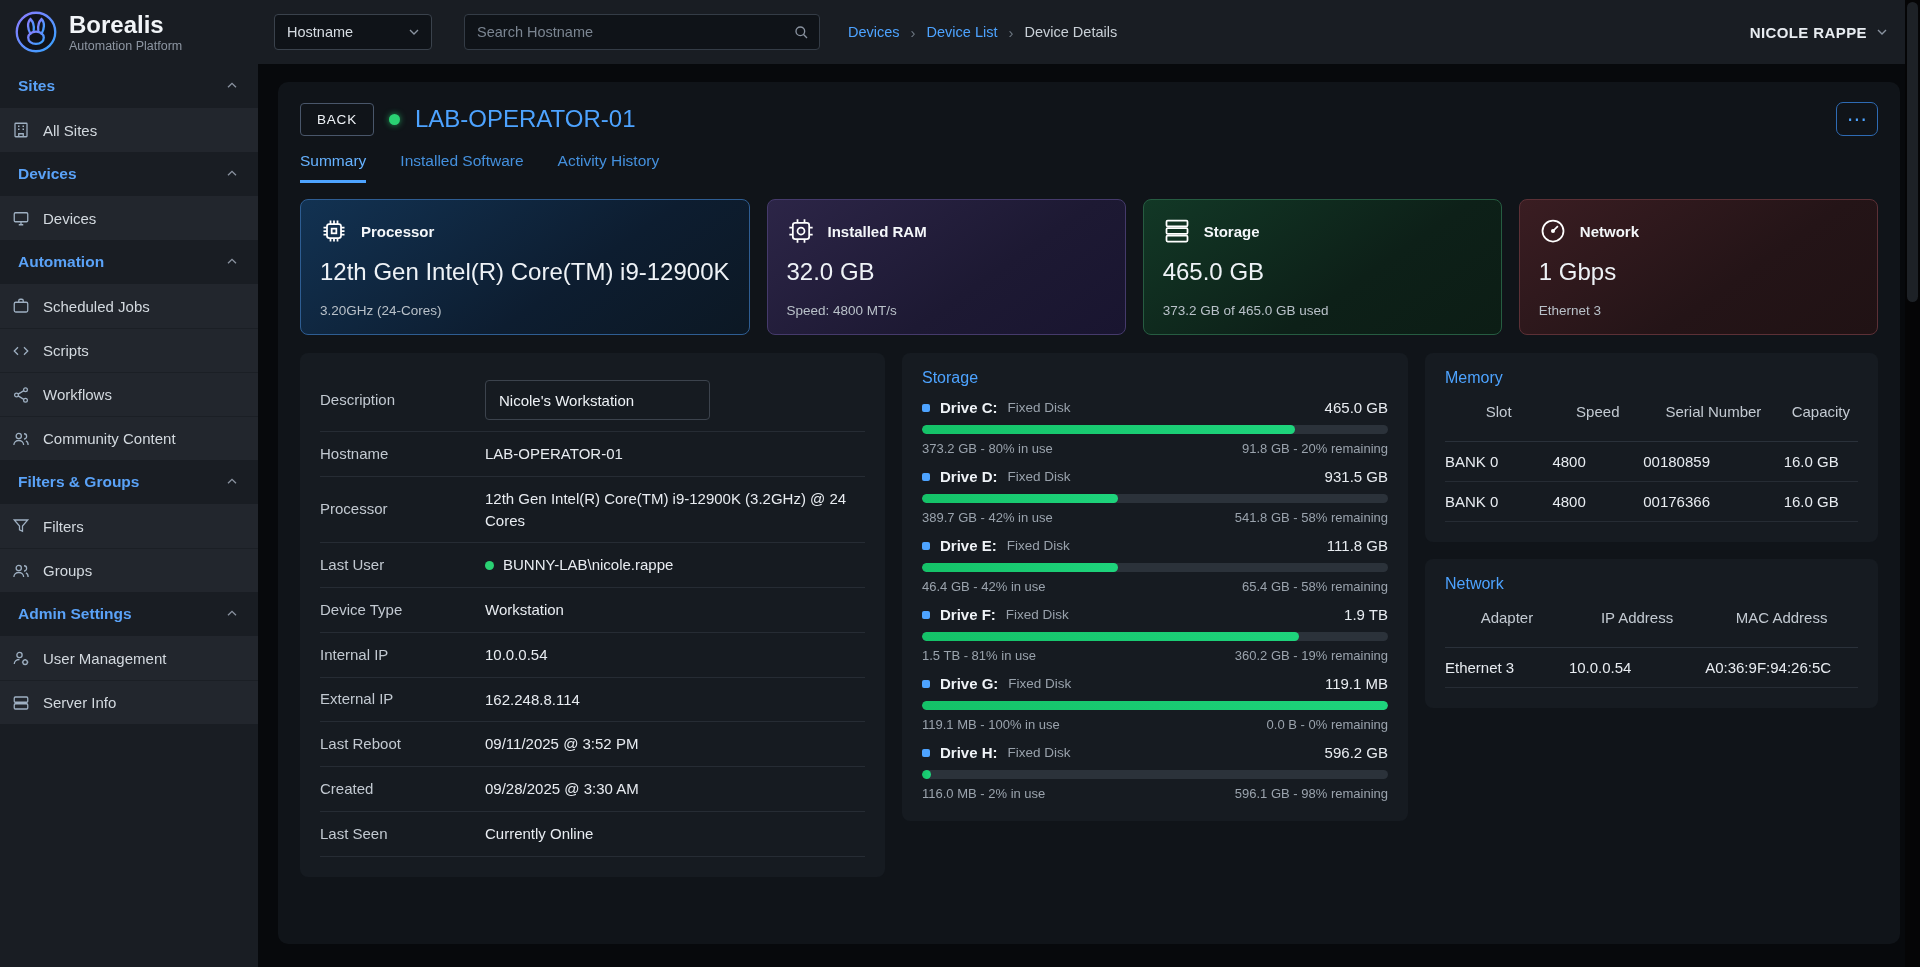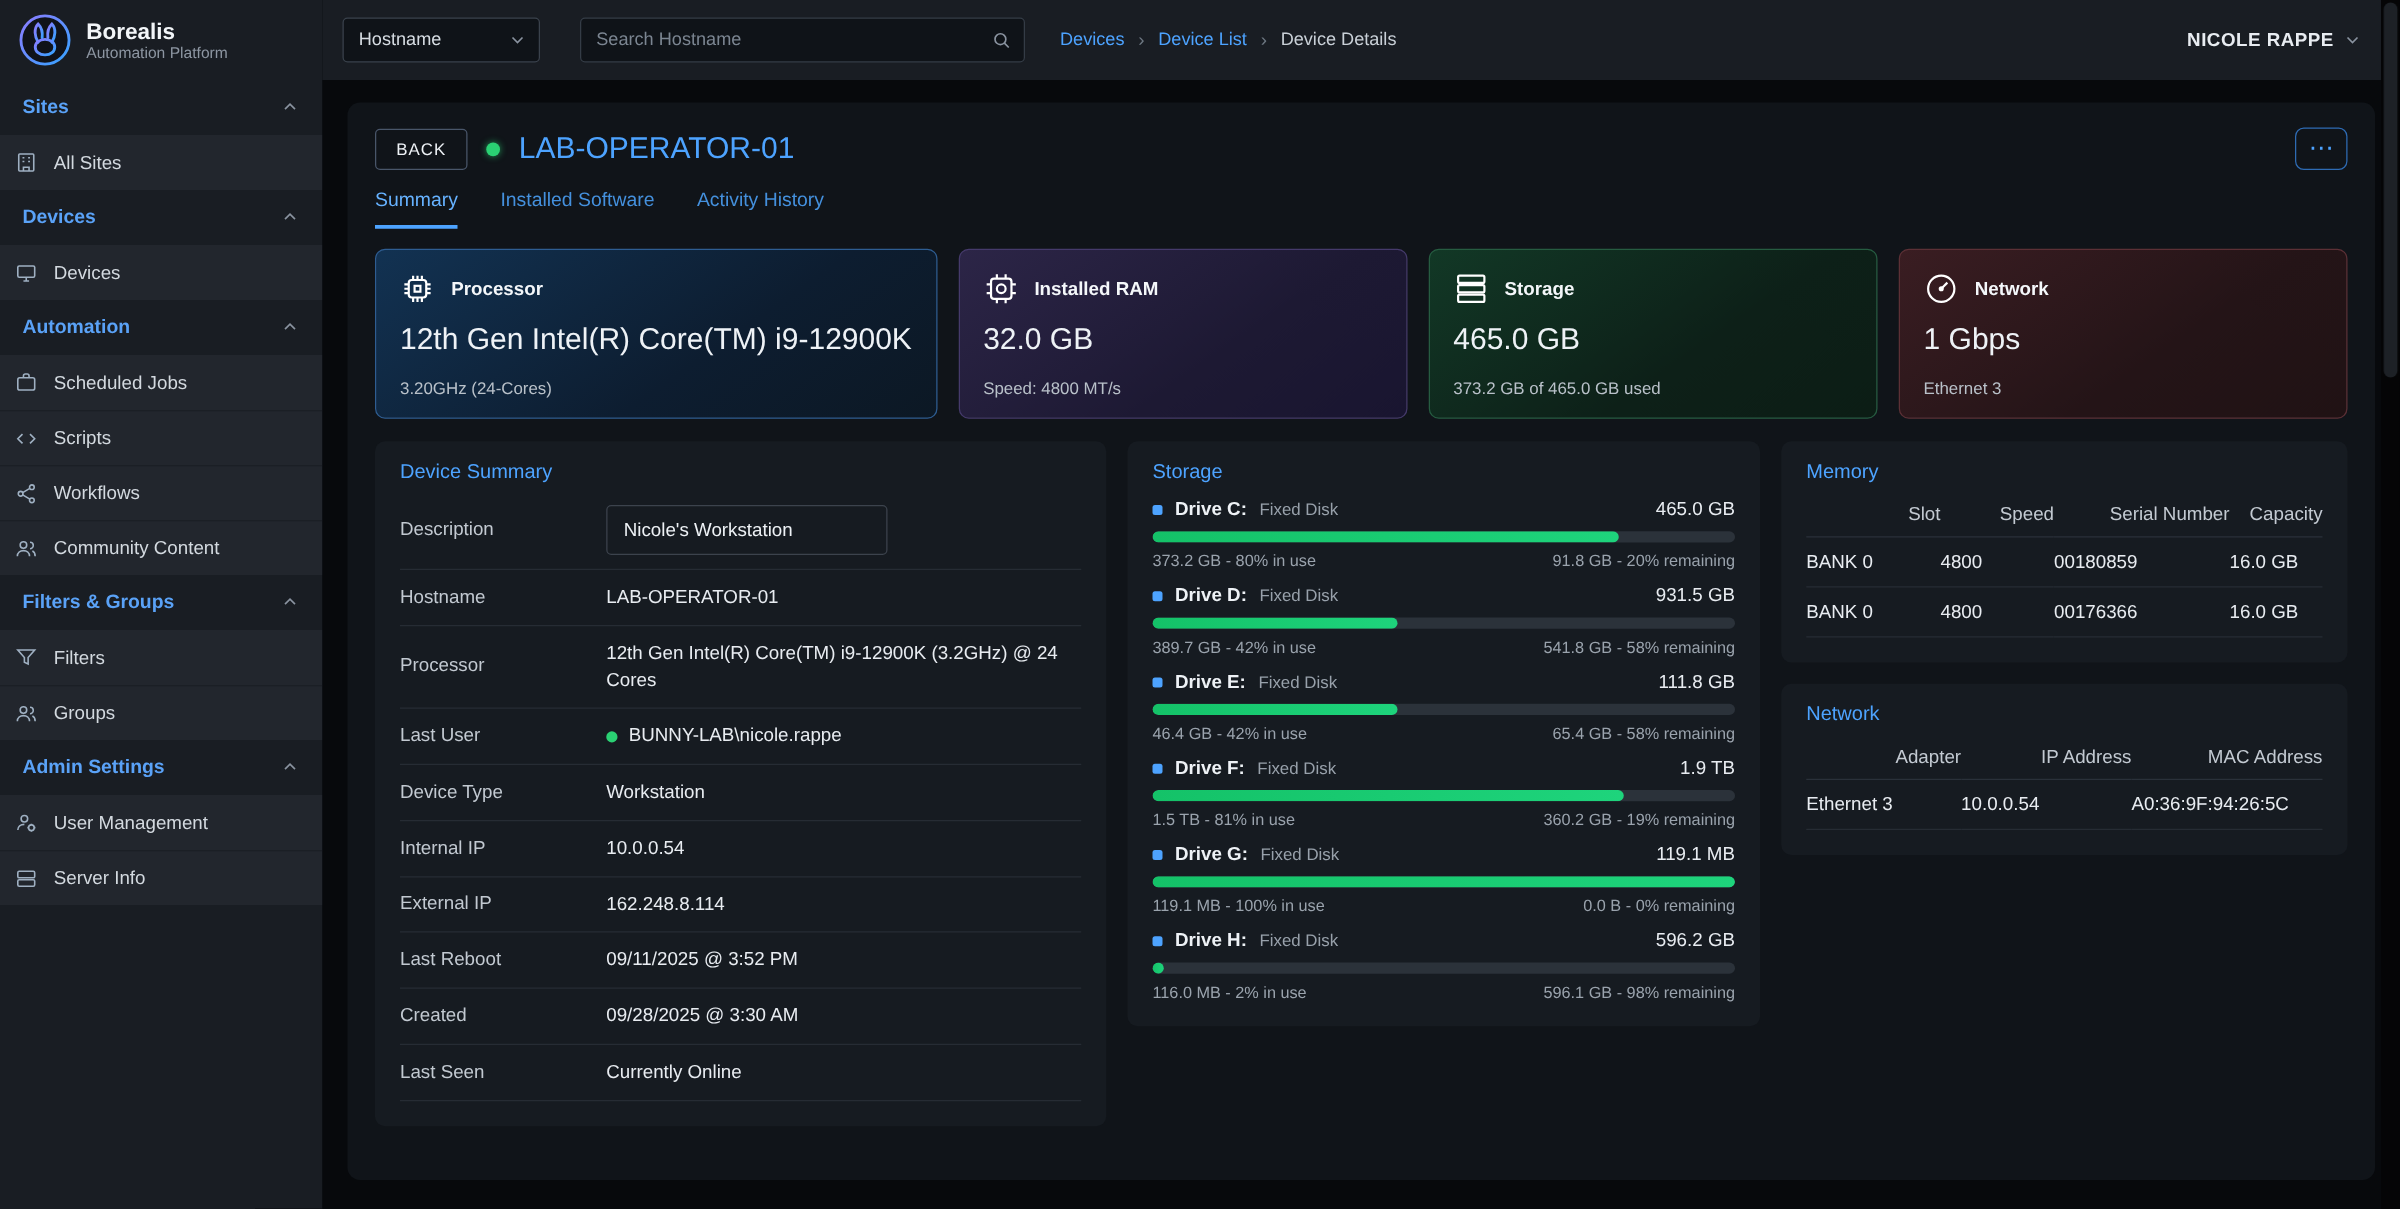--- a/index.html
+++ b/index.html
@@ -6,21 +6,21 @@
   html,body { width:1920px; height:967px; overflow:hidden; }
   body {
     font-family: "Liberation Sans","DejaVu Sans",sans-serif;
     background:#07090c; color:#e8ecf1;
   }
   .app { display:grid; grid-template-columns:258px 1fr; grid-template-rows:64px 903px; width:1920px; height:967px; }
 
   
   .logo-cell { background:#191d23; display:flex; align-items:center; gap:11px; padding-left:14px; }
   .logo-svg { width:44px; height:44px; }
-  .brand-name { font-size:18px; font-weight:bold; color:#f2f5f8; line-height:1.15; }
+  .brand-name { font-size:24px; font-weight:bold; color:#f2f5f8; line-height:1.15; }
   .brand-sub { font-size:12.5px; color:#8d96a2; }
   .topbar { background:#191d23; display:flex; align-items:center; padding:0 30px 0 16px; }
   .hostname-select { width:158px; height:36px; background:#0f1318; border:1px solid #3a424c; border-radius:4px;
     display:flex; align-items:center; justify-content:space-between; padding:0 9px 0 12px; font-size:14.5px; color:#d7dde3; cursor:pointer; }
   .search-box { width:356px; height:36px; background:#0f1318; border:1px solid #343c46; border-radius:4px;
     display:flex; align-items:center; margin-left:32px; padding:0 10px 0 12px; }
   .search-box input { flex:1; background:transparent; border:0; outline:0; color:#d7dde3; font-size:14.5px; font-family:inherit; }
   .search-box input::placeholder { color:#7b8591; }
   .breadcrumb { display:flex; align-items:center; margin-left:28px; font-size:14.5px; }
   .crumb-link { color:#4da3ff; cursor:pointer; }
@@ -87,21 +87,21 @@
   .drive-bullet { width:8px; height:8px; border-radius:2px; background:#4da3ff; margin-right:10px; flex:0 0 auto; }
   .drive-name { font-weight:bold; color:#eef2f6; margin-right:10px; }
   .drive-type { color:#98a1ab; font-size:13.5px; }
   .drive-size { margin-left:auto; color:#e8ecf1; }
   .bar { margin-top:9px; height:9px; border-radius:5px; background:#2b323a; overflow:hidden; }
   .fill { height:100%; border-radius:5px; background:linear-gradient(90deg,#14c268,#1ed47c); }
   .drive-stats { display:flex; justify-content:space-between; margin-top:7px; font-size:13px; color:#9aa3ad; }
 
   .col-right { flex:1; display:flex; flex-direction:column; gap:17px; }
   table.data { width:100%; border-collapse:collapse; font-size:15px; }
-  table.data th { text-align:right; font-weight:400; color:#c3cad2; padding:10px 0 9px 0; border-bottom:1px solid #2a313a; }
+  table.data th { text-align:center; font-weight:400; color:#c3cad2; padding:10px 0 21px 0; border-bottom:1px solid #2a313a; }
   table.data td { color:#e8ecf1; padding:11px 0; border-bottom:1px solid #262c34; }
   th.num, td.num { text-align:left; }
 
   
   .scrollbar { position:fixed; top:0; right:0; width:15px; height:967px; background:#050506; z-index:50; }
   .scroll-thumb { position:absolute; top:2px; left:2px; right:2px; height:300px; border-radius:6px; background:#1d2126; }
 </style>
 </head>
 <body>
 
@@ -338,21 +338,20 @@
             <span class="card-label">Network</span>
           </div>
           <div class="card-value">1 Gbps</div>
           <div class="card-footer">Ethernet 3</div>
         </div>
       </div>
 
       <div class="columns">
 
         <div class="pane pane-summary">
-          <div class="pane-title">Device Summary</div>
 
           <div class="sum-row">
             <span class="sum-label">Description</span>
             <input class="desc-input" type="text" value="Nicole's Workstation" style="">
           </div>
           <div class="sum-row">
             <span class="sum-label">Hostname</span>
             <span class="sum-value">LAB-OPERATOR-01</span>
           </div>
           <div class="sum-row">

